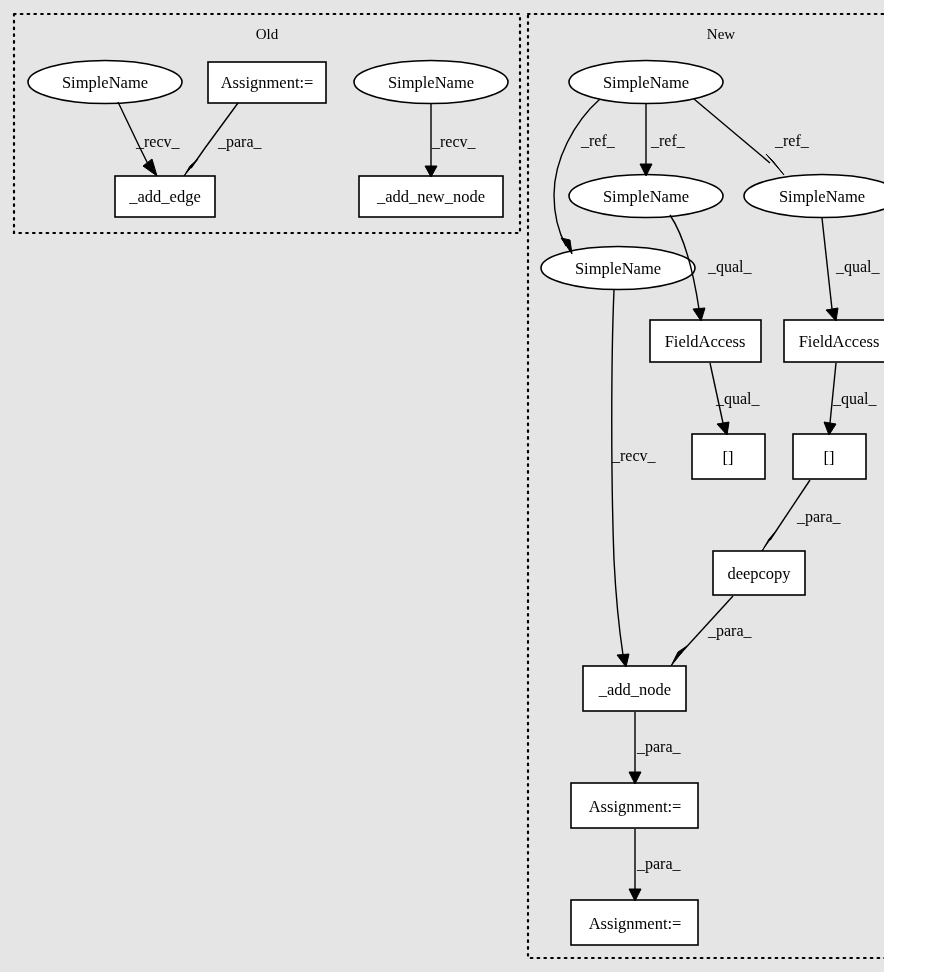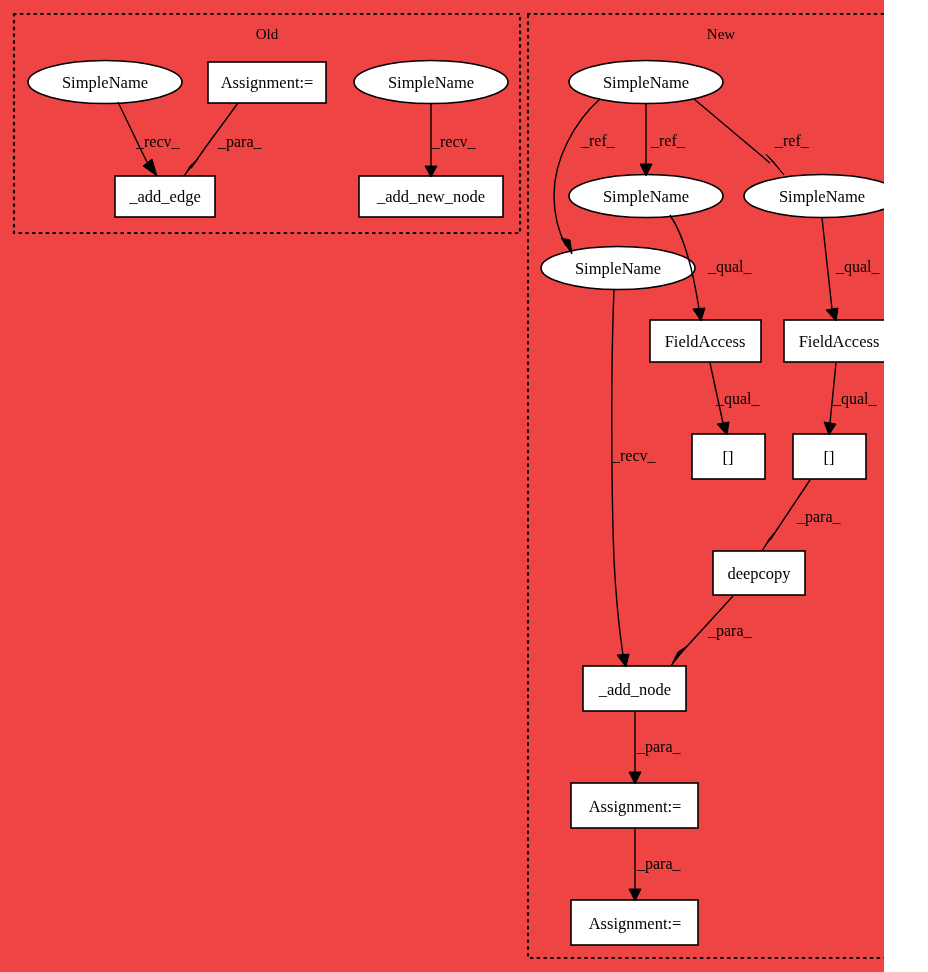--- a/index.html
+++ b/index.html
@@ -4,21 +4,21 @@
 <style>
   html, body {
     margin: 0;
     padding: 0;
     background: #ffffff;
   }
   #canvas {
     position: relative;
     width: 884px;
     height: 972px;
-    background: #ef4444;
+    background: #e5e5e5;
     font-family: "Liberation Serif", "DejaVu Serif", serif;
     overflow: hidden;
   }
   svg { display: block; }
   .cluster-rect {
     fill: none;
     stroke: #000000;
     stroke-width: 2.2;
     stroke-dasharray: 1.6 5.2;
     stroke-linecap: round;

